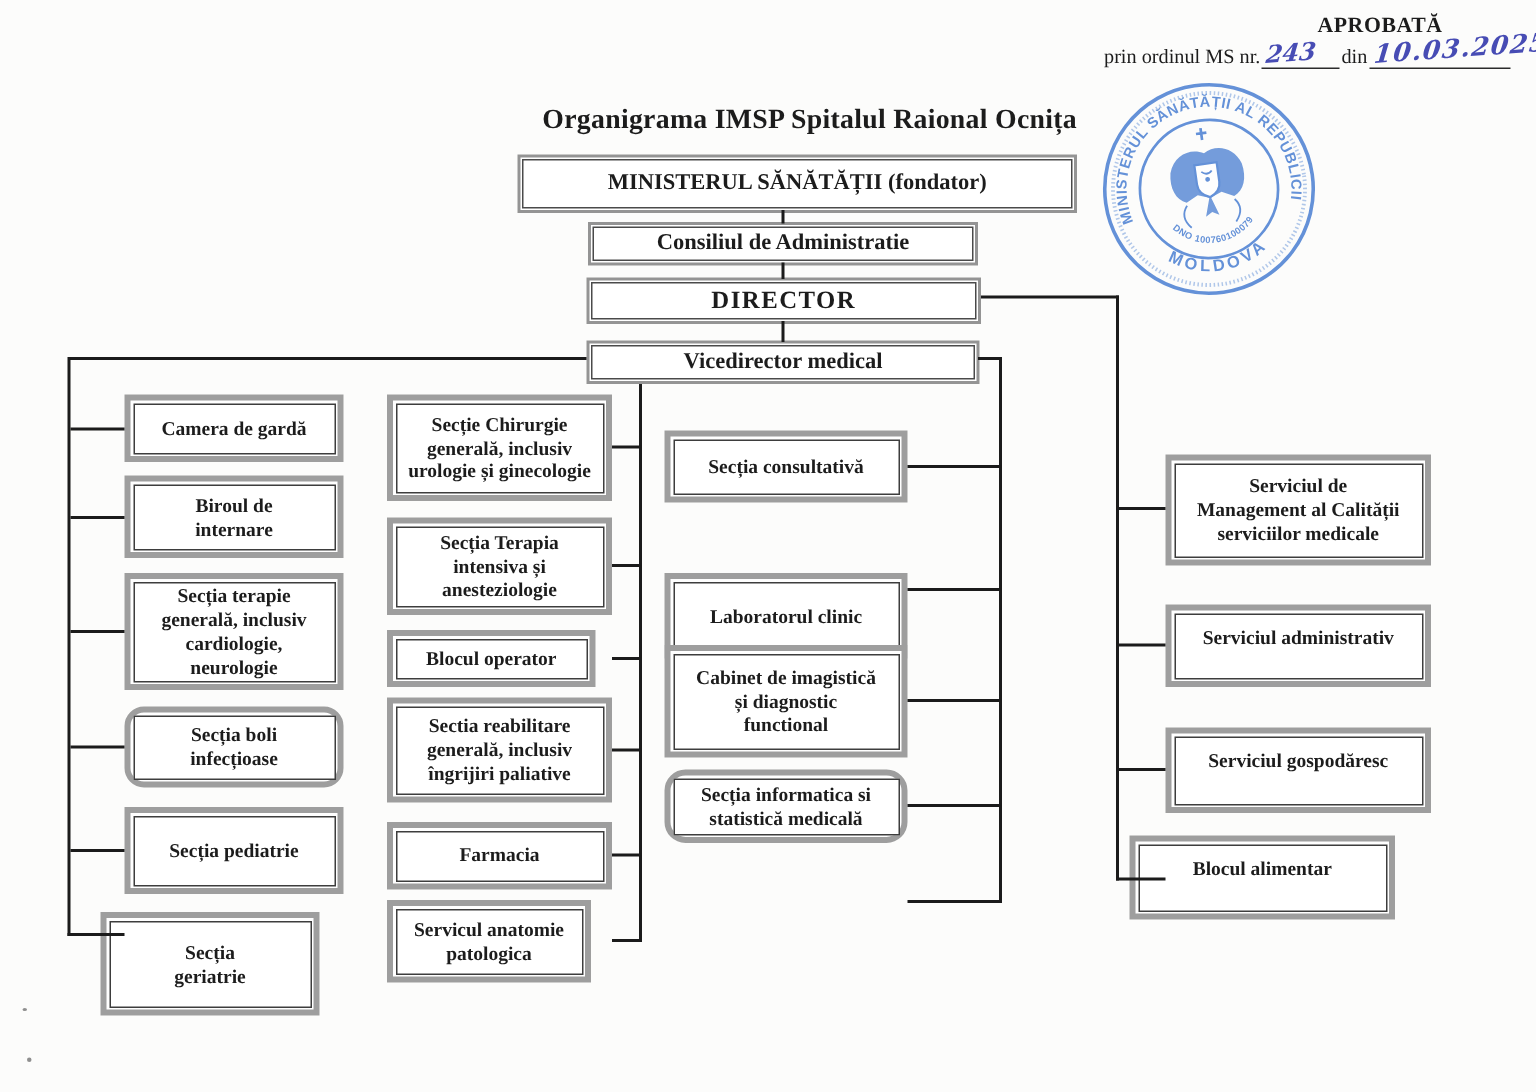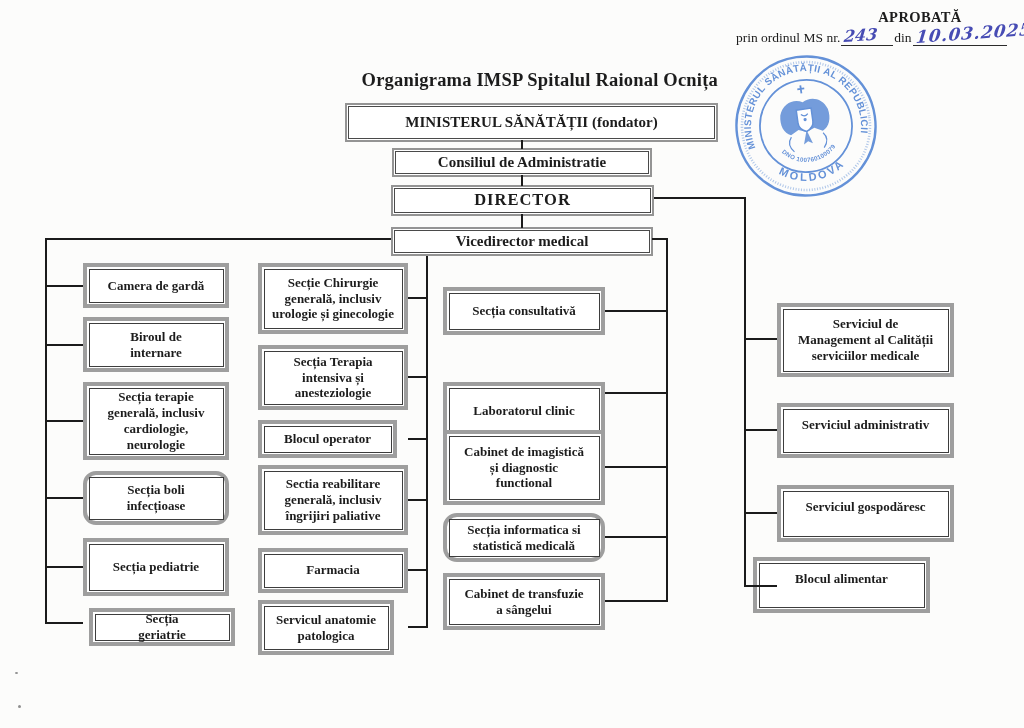--- a/index.html
+++ b/index.html
@@ -128,21 +128,21 @@
 cardiologie,
 neurologie</div>
   </div>
   <div class="obox" style="left:83px; top:471px; width:146px; height:54px;border-radius:13px;">
     <div class="in">Secția boli
 infecțioase</div>
   </div>
   <div class="obox" style="left:83px; top:538px; width:146px; height:58px;">
     <div class="in">Secția pediatrie</div>
   </div>
-  <div class="obox" style="left:89px; top:608px; width:146px; height:38px;">
+  <div class="obox" style="left:67px; top:608px; width:146px; height:69px;">
     <div class="in">Secția
 geriatrie</div>
   </div>
 
   <div class="obox" style="left:258px; top:263px; width:150px; height:71px;padding-left:36px;">
     <div class="in">Secție Chirurgie
 generală, inclusiv
 urologie și ginecologie</div>
   </div>
   <div class="obox" style="left:258px; top:345px; width:150px; height:65px;">
@@ -173,24 +173,20 @@
     <div class="in">Laboratorul clinic</div>
   </div>
   <div class="obox" style="left:443px; top:430px; width:162px; height:75px;">
     <div class="in">Cabinet de imagistică
 și diagnostic
 functional</div>
   </div>
   <div class="obox" style="left:443px; top:513px; width:162px; height:49px;border-radius:14px;">
     <div class="in">Secția informatica si
 statistică medicală</div>
-  </div>
-  <div class="obox" style="left:443px; top:573px; width:162px; height:57px;">
-    <div class="in">Cabinet de transfuzie
-a sângelui</div>
   </div>
 
   <div class="obox" style="left:777px; top:303px; width:177px; height:74px;">
     <div class="in">Serviciul de
 Management al Calității
 serviciilor medicale</div>
   </div>
   <div class="obox vtop" style="left:777px; top:403px; width:177px; height:55px;">
     <div class="in">Serviciul administrativ</div>
   </div>

